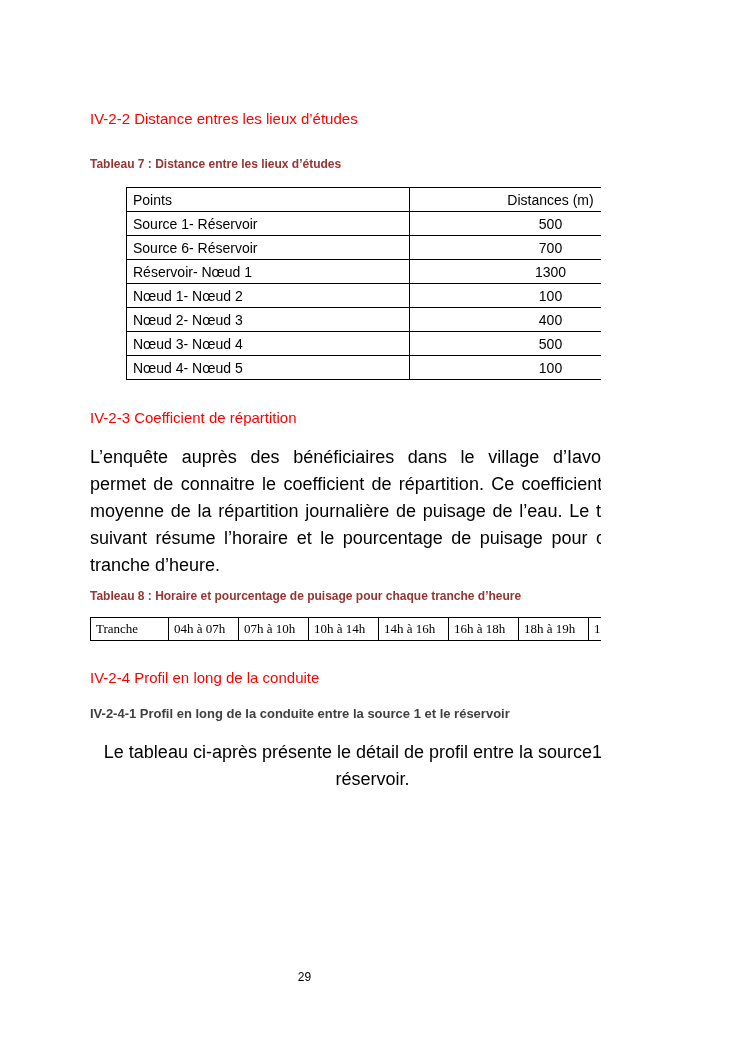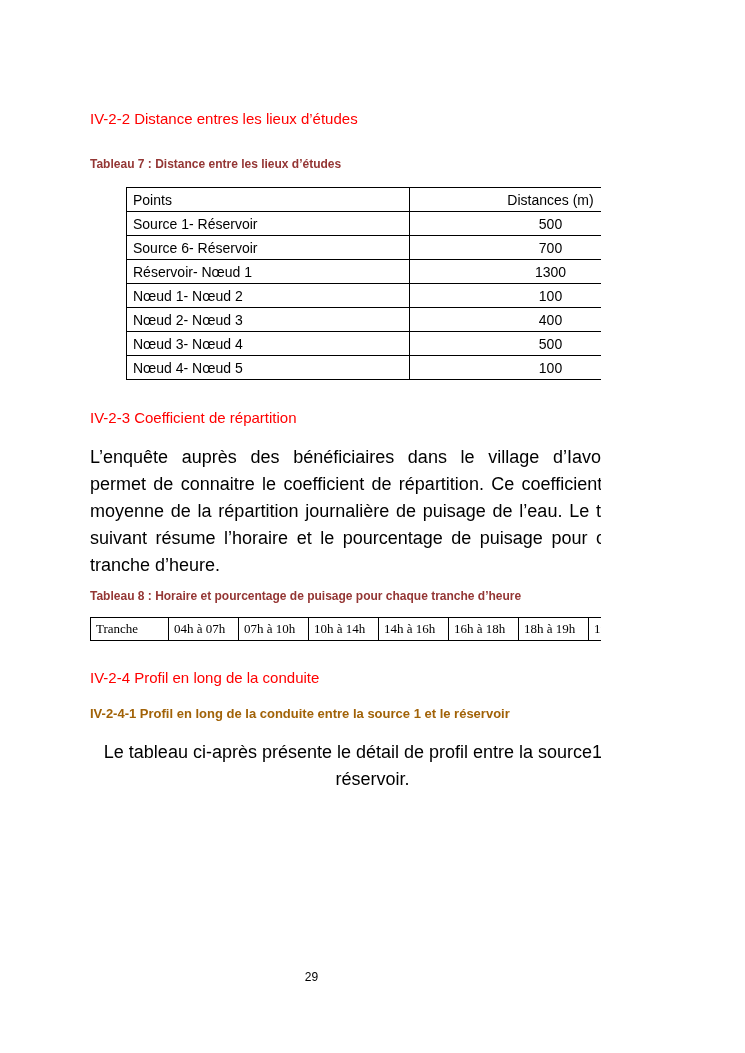--- a/index.html
+++ b/index.html
@@ -30,21 +30,21 @@
   .h2 { margin-top: 29px; }
   .h3 { margin-top: 28px; }
   .caption {
     color: #943634;
     font-size: 12px;
     font-weight: bold;
   }
   .caption7 { margin-top: 30px; }
   .caption8 { margin-top: 10px; }
   .h-green {
-    color: #a16207;
+    color: #404040;
     font-size: 13px;
     font-weight: bold;
     margin-top: 20px;
   }
   .para {
     font-size: 18px;
     line-height: 27px;
     text-align: justify;
     margin-top: 18px;
   }
@@ -69,21 +69,21 @@
   .t7 .center { text-align: center; }
   .t8 { margin-top: 14px; font-family: Liberation Serif, serif; }
   .t8 td { font-size: 13px; padding: 3px 5px; }
   .t8 .hdr td { height: 23px; }
   .t8 .hdr td.lbl { text-align: left; }
   .t8 .datarow td { height: 77px; text-align: left; vertical-align: middle; }
   .t8 .datarow td.lbl { vertical-align: top; line-height: 25px; padding-top: 4px; }
   .page-number {
     position: absolute;
     top: 970px;
-    left: 11px;
+    left: 4px;
     width: 100%;
     text-align: center;
     font-size: 12px;
   }
 </style>
 </head>
 <body>
 
 <div class="page">
   <div class="content">

